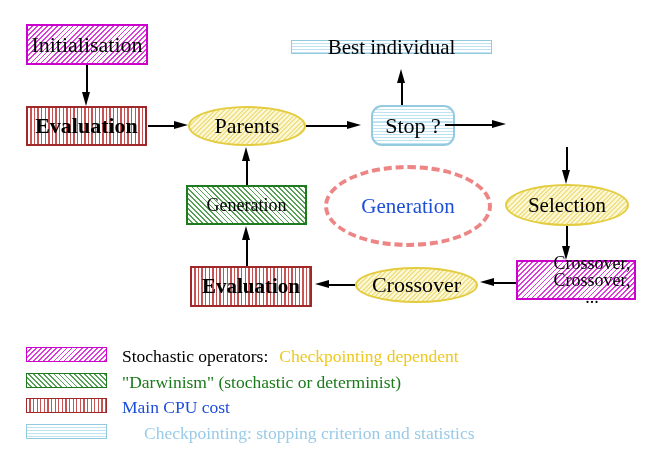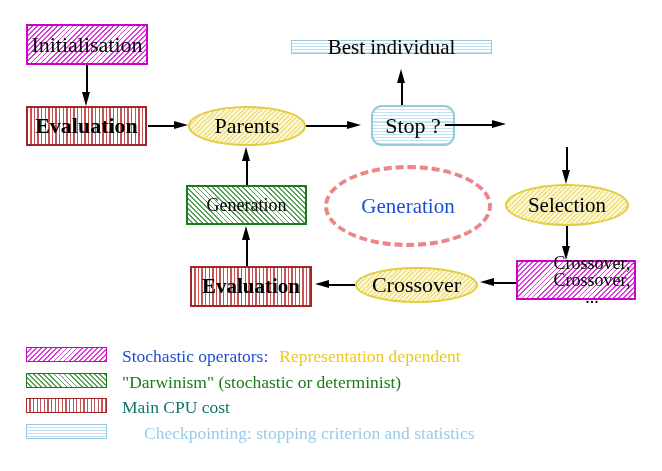--- a/index.html
+++ b/index.html
@@ -46,22 +46,22 @@
   .ah-down{border-left:4.5px solid transparent;border-right:4.5px solid transparent;border-top:14px solid #000;}
   .ah-up{border-left:4.5px solid transparent;border-right:4.5px solid transparent;border-bottom:14px solid #000;}
   .ah-right{border-top:4.5px solid transparent;border-bottom:4.5px solid transparent;border-left:14px solid #000;}
   .ah-left{border-top:4.5px solid transparent;border-bottom:4.5px solid transparent;border-right:14px solid #000;}
 
   
   .swatch{position:absolute;left:26px;width:81px;height:15px;box-sizing:border-box;border-width:1.5px;border-style:solid;}
   .sw1{top:347px;} .sw2{top:373px;} .sw3{top:398px;} .sw4{top:424px;}
   .legend-text{position:absolute;left:122px;font-size:17.5px;white-space:nowrap;}
   .lt1{top:346px;} .lt2{top:372px;} .lt3{top:397px;} .lt4{top:423px;}
-  .c-magenta{color:#1d4ed8;} .c-gold{color:#eec81e;margin-left:11px;}
-  .c-green{color:#1a7a1a;} .c-crimson{color:#0f766e;} .c-lblue{color:#99cbe8;margin-left:22px;}
+  .c-magenta{color:#000000;} .c-gold{color:#eec81e;margin-left:11px;}
+  .c-green{color:#1a7a1a;} .c-crimson{color:#1d4ed8;} .c-lblue{color:#99cbe8;margin-left:22px;}
 </style>
 </head>
 <body>
 
 <div class="canvas">
 
   <div class="node box hatch-magenta n-init">
     <span>Initialisation</span>
   </div>
 
@@ -141,19 +141,19 @@
 
   <div class="vline" style="left:246px;top:160px;height:25px;"></div>
   <div class="ah ah-up" style="left:242px;top:147px;"></div>
 
   <div class="swatch hatch-magenta sw1"></div>
   <div class="swatch hatch-green sw2"></div>
   <div class="swatch stripe-red sw3"></div>
   <div class="swatch stripe-blue sw4"></div>
 
   <div class="legend-text lt1">
-    <span class="c-magenta">Stochastic operators:</span><span class="c-gold">Representation dependent</span>
+    <span class="c-magenta">Stochastic operators:</span><span class="c-gold">Checkpointing dependent</span>
   </div>
   <div class="legend-text lt2 c-green">"Darwinism" (stochastic or determinist)</div>
   <div class="legend-text lt3 c-crimson">Main CPU cost</div>
   <div class="legend-text lt4 c-lblue">Checkpointing: stopping criterion and statistics</div>
 
 </div>
 
 </body></html>

